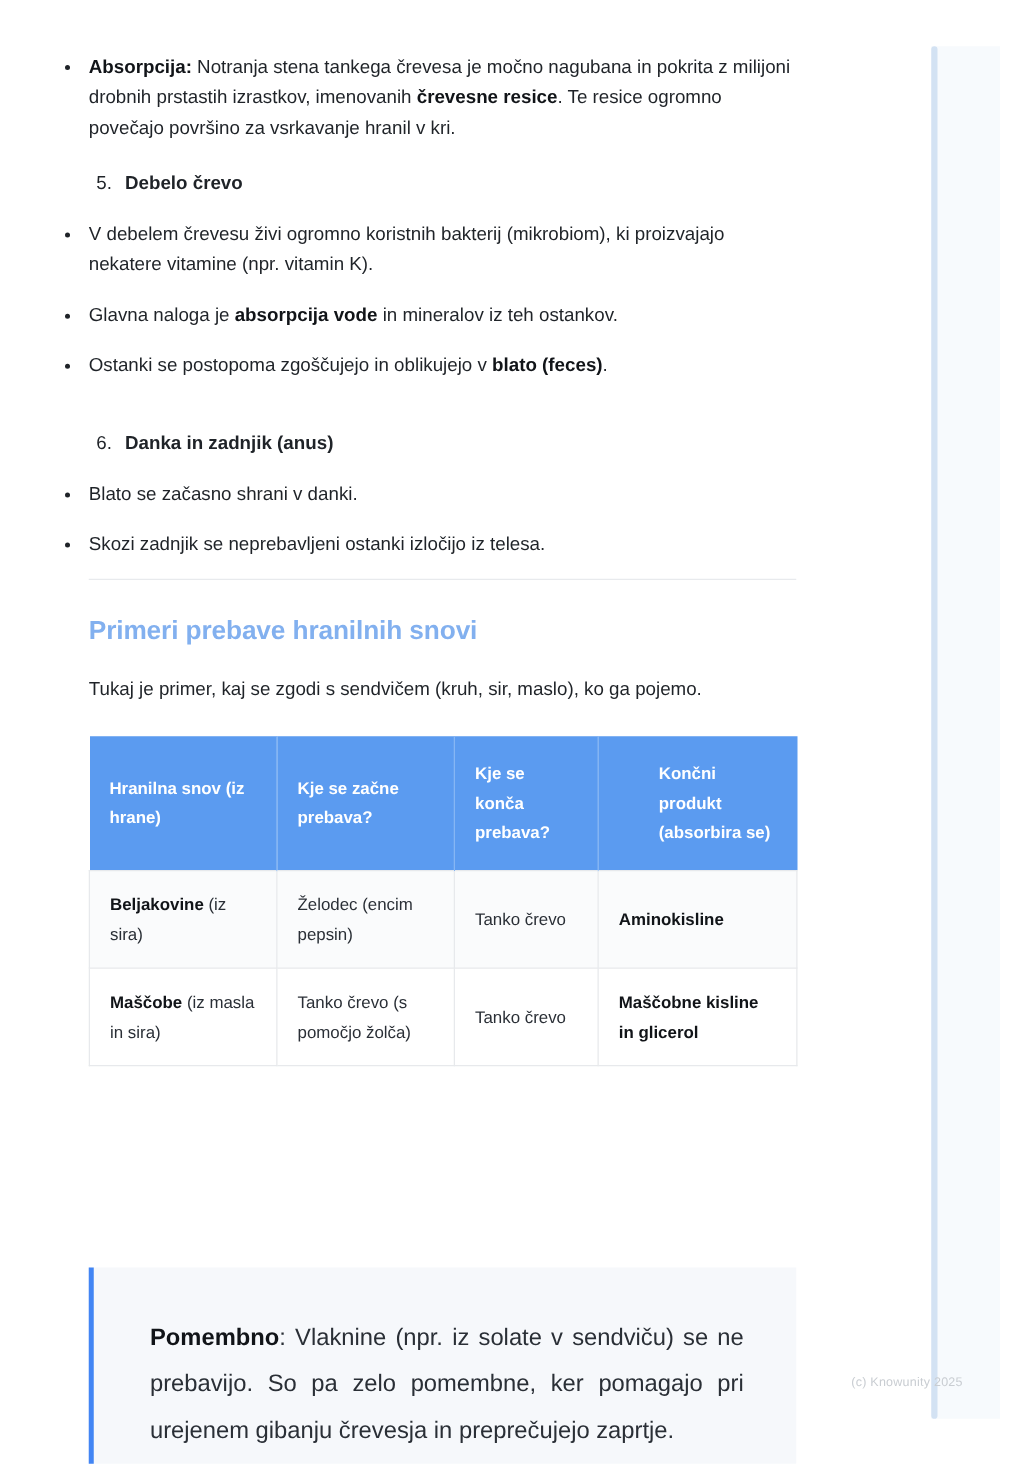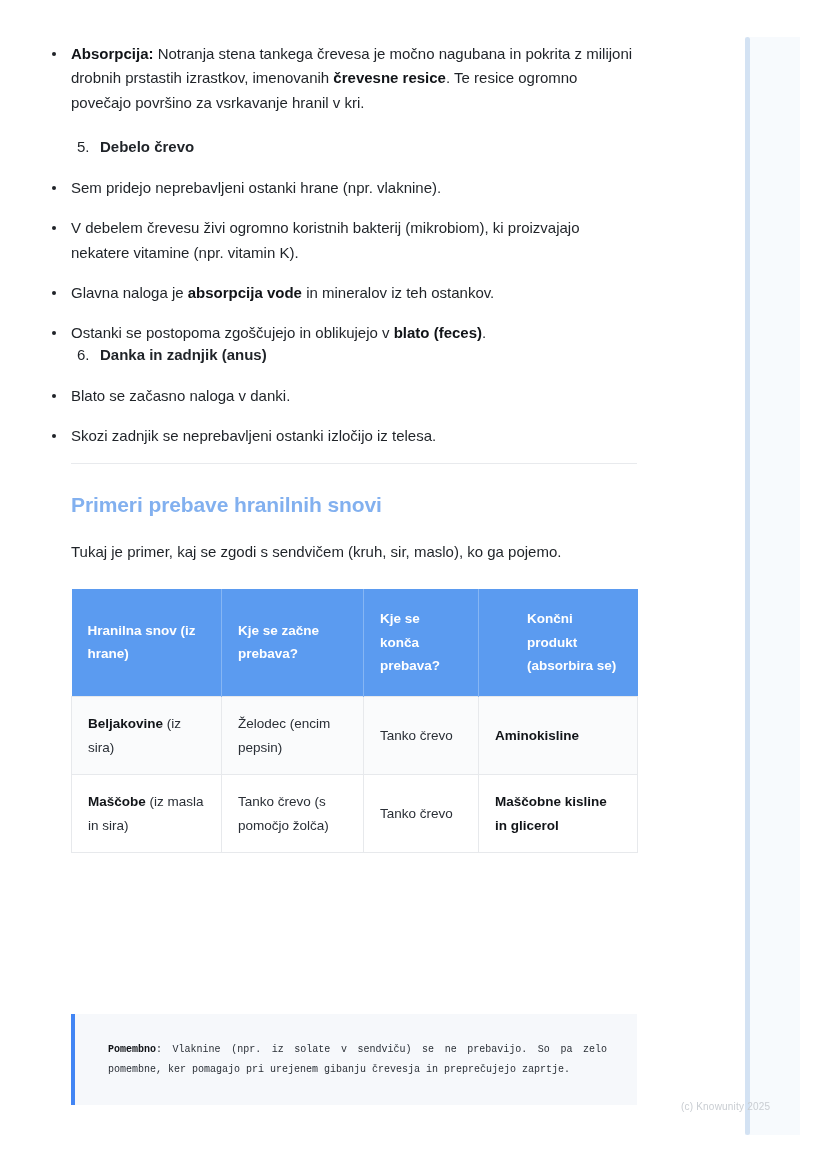--- a/index.html
+++ b/index.html
@@ -166,26 +166,25 @@
   table.digest tbody tr.alt td { background: #fafbfc; }
 
   
   .callout {
     width: 566px;
     background: #f6f8fb;
     border-left: 4px solid #4285f4;
     padding: 22px 26px 22px 29px;
   }
   .callout p {
-    margin: 4px;
-    font-size: 10px;
+    margin: 16px;
+    font-size: 19px;
     line-height: 1.95;
     color: #2a2f36;
     text-align: justify;
-    font-family: Liberation Mono, monospace;
   }
 </style>
 </head>
 <body>
 
 <div class="page">
   <div class="content">
 
     <ul class="bullets" style="position:absolute; left:-52px; top:42px; width:618px;">
       <li>
@@ -193,41 +192,38 @@
       </li>
     </ul>
 
     <div class="ol-item" style="position:absolute; left:3px; top:135px; width:560px;">
       <span class="num">5.</span>
       <span class="ttl">Debelo črevo</span>
     </div>
 
     <ul class="bullets" style="position:absolute; left:-52px; top:176px; width:618px;">
       <li>
-        <span>Sem pridejo neprebavljeni ostanki hrane (npr. vlaknine).</span><b></b><span></span>
-      </li>
-      <li>
         <span>V debelem črevesu živi ogromno koristnih bakterij (mikrobiom), ki proizvajajo nekatere vitamine (npr. vitamin K).</span><b></b><span></span>
       </li>
       <li>
         <span>Glavna naloga je </span><b>absorpcija vode</b><span> in mineralov iz teh ostankov.</span>
       </li>
       <li>
         <span>Ostanki se postopoma zgoščujejo in oblikujejo v </span><b>blato (feces)</b><span>.</span>
       </li>
     </ul>
 
     <div class="ol-item" style="position:absolute; left:3px; top:343px; width:560px;">
       <span class="num">6.</span>
       <span class="ttl">Danka in zadnjik (anus)</span>
     </div>
 
     <ul class="bullets" style="position:absolute; left:-52px; top:384px; width:618px;">
       <li>
-        <span>Blato se začasno naloga v danki.</span>
+        <span>Blato se začasno shrani v danki.</span>
       </li>
       <li>
         <span>Skozi zadnjik se neprebavljeni ostanki izločijo iz telesa.</span>
       </li>
     </ul>
 
     <hr class="rule" style="position:absolute; left:0; top:463px;">
 
     <h2 class="section-title" style="position:absolute; left:0; top:492px; width:566px;">Primeri prebave hranilnih snovi</h2>
 

